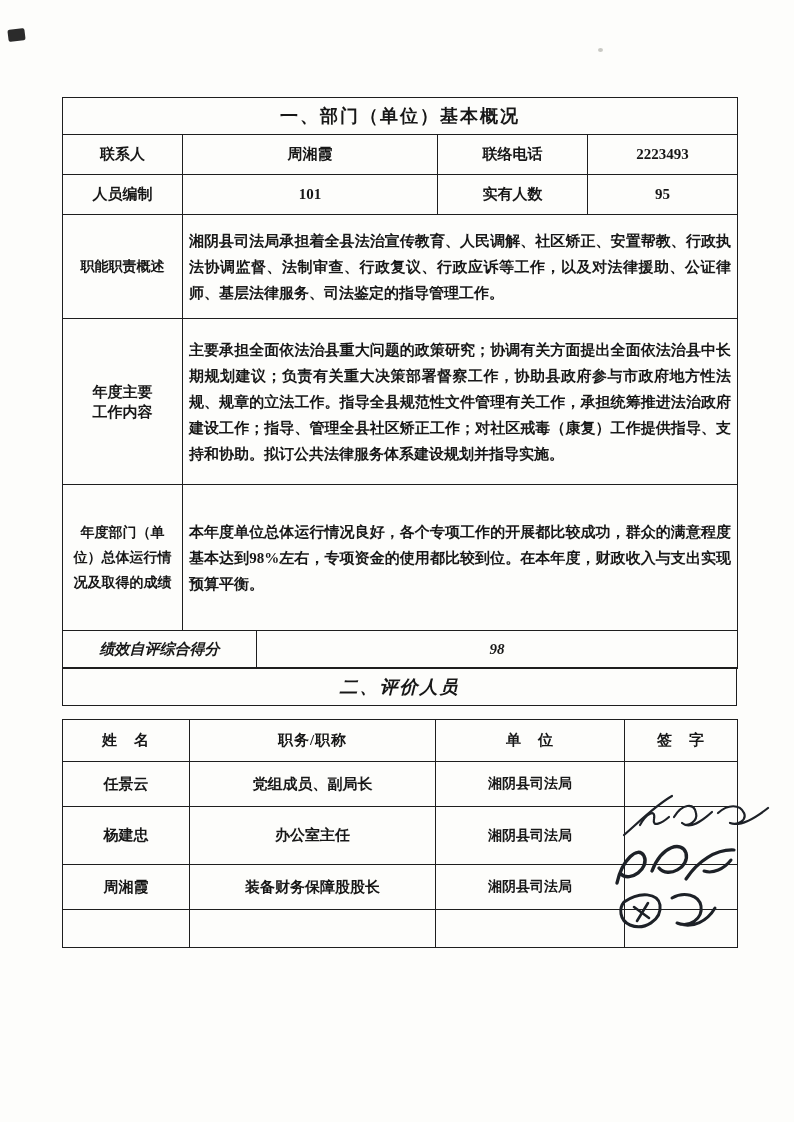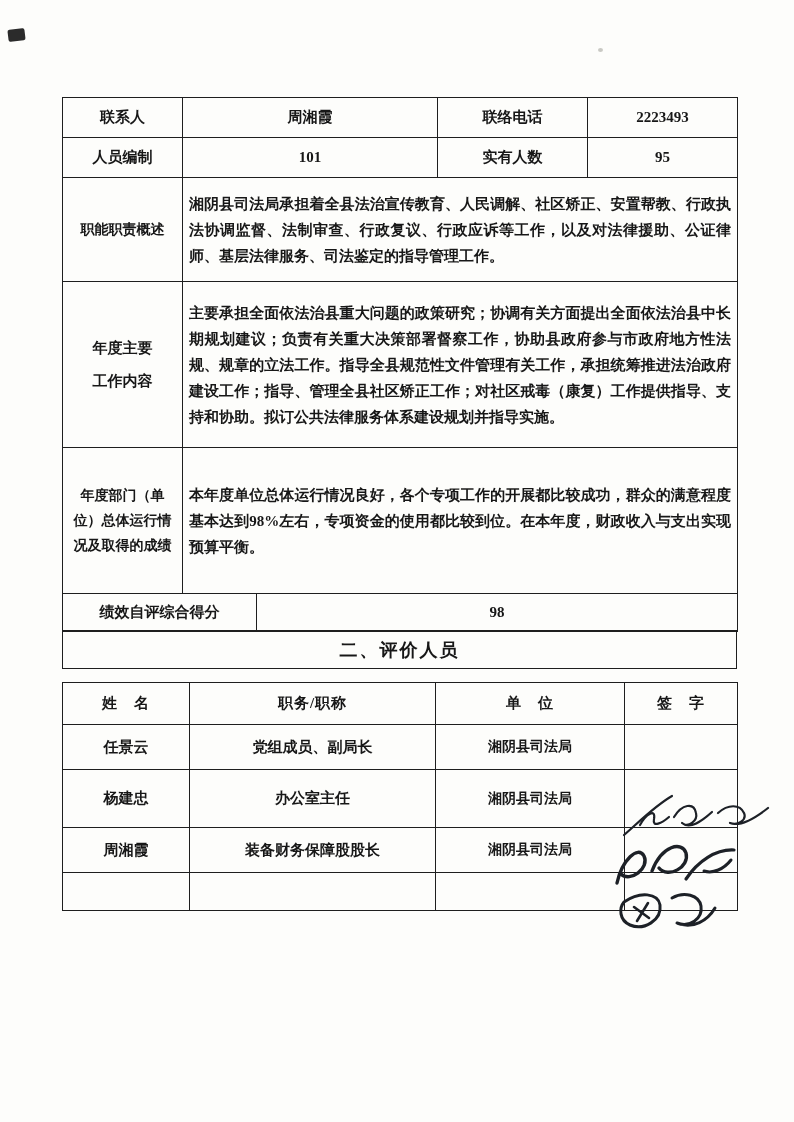--- a/index.html
+++ b/index.html
@@ -34,21 +34,21 @@
   .form {
     position: absolute;
     left: 62px; top: 97px;
     width: 675px;
   }
   table.tbl {
     border-collapse: collapse;
     table-layout: fixed;
     width: 675px;
   }
-  table.tbl + table.tbl { margin-top: -1.5px; }
+  table.tbl + table.tbl { margin-top: -1.5px; font-style: italic; }
   .gap { height: 13px; }
   .tbl td {
     border: 1.5px solid #1e1e1e;
     padding: 2px 6px;
     vertical-align: middle;
     overflow: hidden;
   }
   .sec-title {
     text-align: center;
     font-weight: bold;
@@ -72,21 +72,21 @@
     font-weight: 600;
     text-align: center;
   }
   .body-text {
     font-size: 15px;
     font-weight: 600;
     text-align: justify;
     line-height: 26px;
     padding: 10px 13px;
   }
-  .pre { white-space: pre-line; line-height: 33px; text-align: center; }
+  .pre { white-space: pre-line; line-height: 20px; text-align: center; }
   .p-head { font-weight: bold; font-size: 15px; text-align: center; letter-spacing: 1px; }
   .p-cell { font-size: 15px; font-weight: 600; text-align: center; }
   .p-unit { font-size: 14px; font-weight: 700; text-align: center; }
   .sig {
     position: absolute;
     pointer-events: none;
   }
   .sig path {
     fill: none;
     stroke: #1d2127;
@@ -105,20 +105,23 @@
   <div class="form">
 
     <table class="tbl">
       <colgroup>
         <col style="width:120px">
           <col style="width:255px">
           <col style="width:150px">
           <col style="width:150px">
       </colgroup>
       <tbody>
+        <tr style="height:37px">
+          <td colspan="4" class="sec-title">一、部门（单位）基本概况</td>
+        </tr>
         <tr style="height:40px">
           <td class="lbl">联系人</td>
           <td class="val">周湘霞</td>
           <td class="lbl">联络电话</td>
           <td class="val">2223493</td>
         </tr>
         <tr style="height:40px">
           <td class="lbl">人员编制</td>
           <td class="val">101</td>
           <td class="lbl">实有人数</td>

